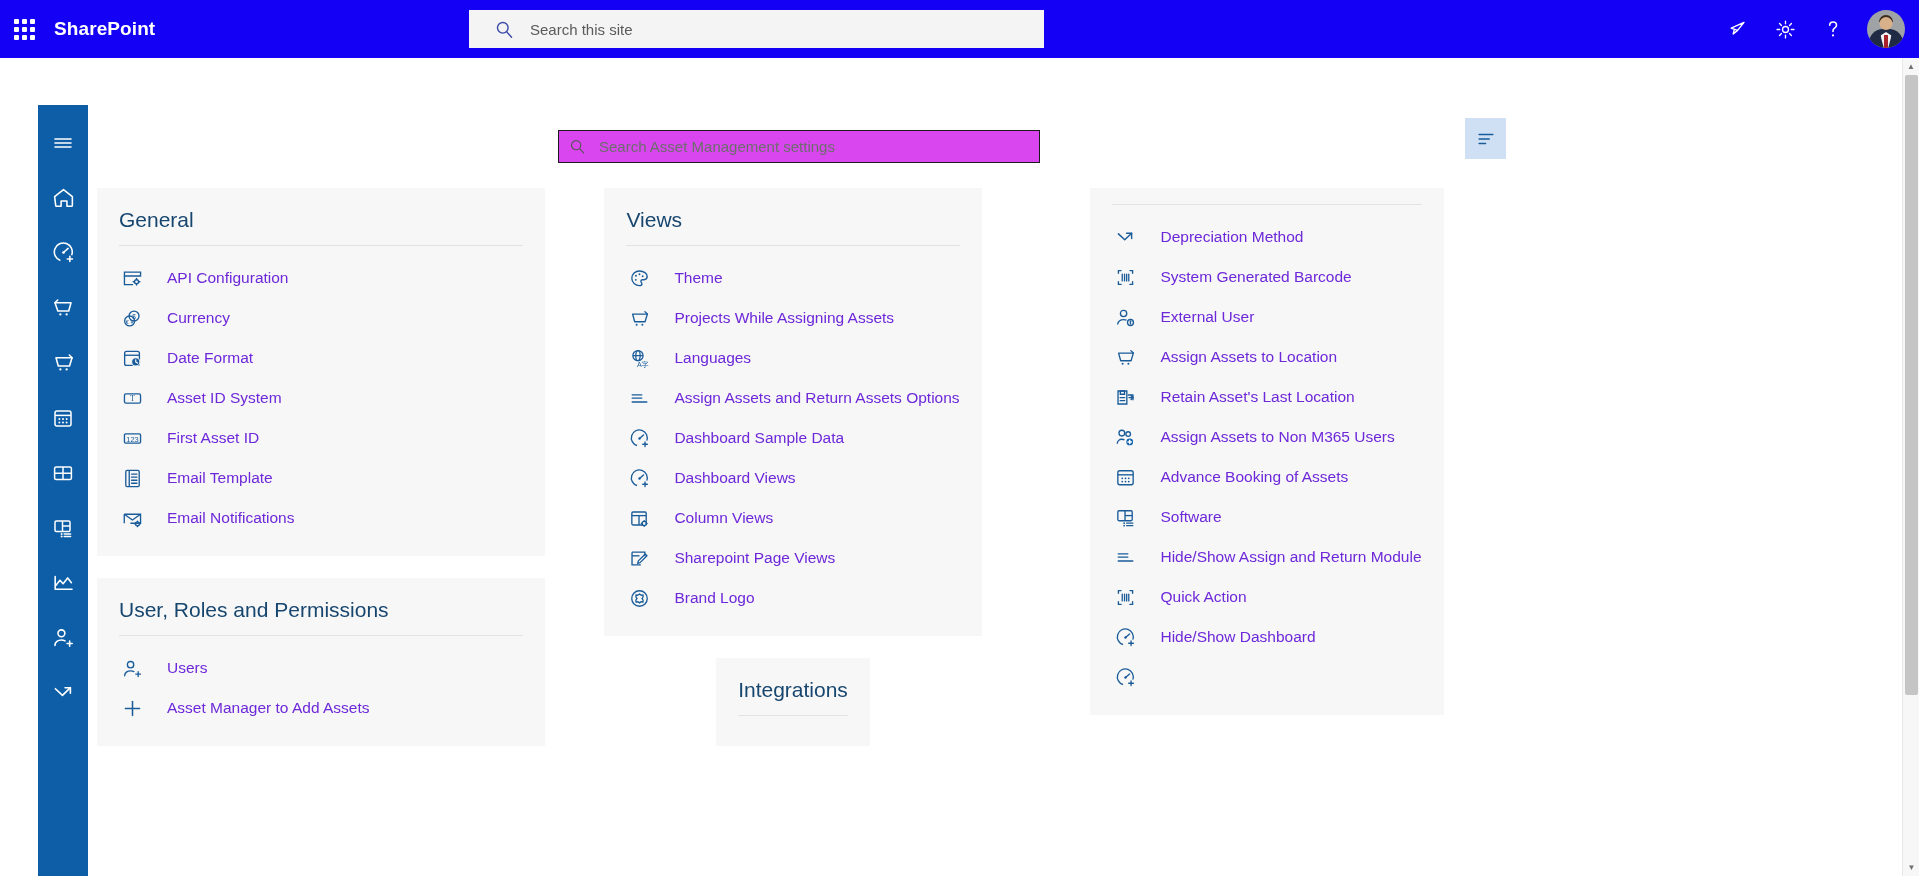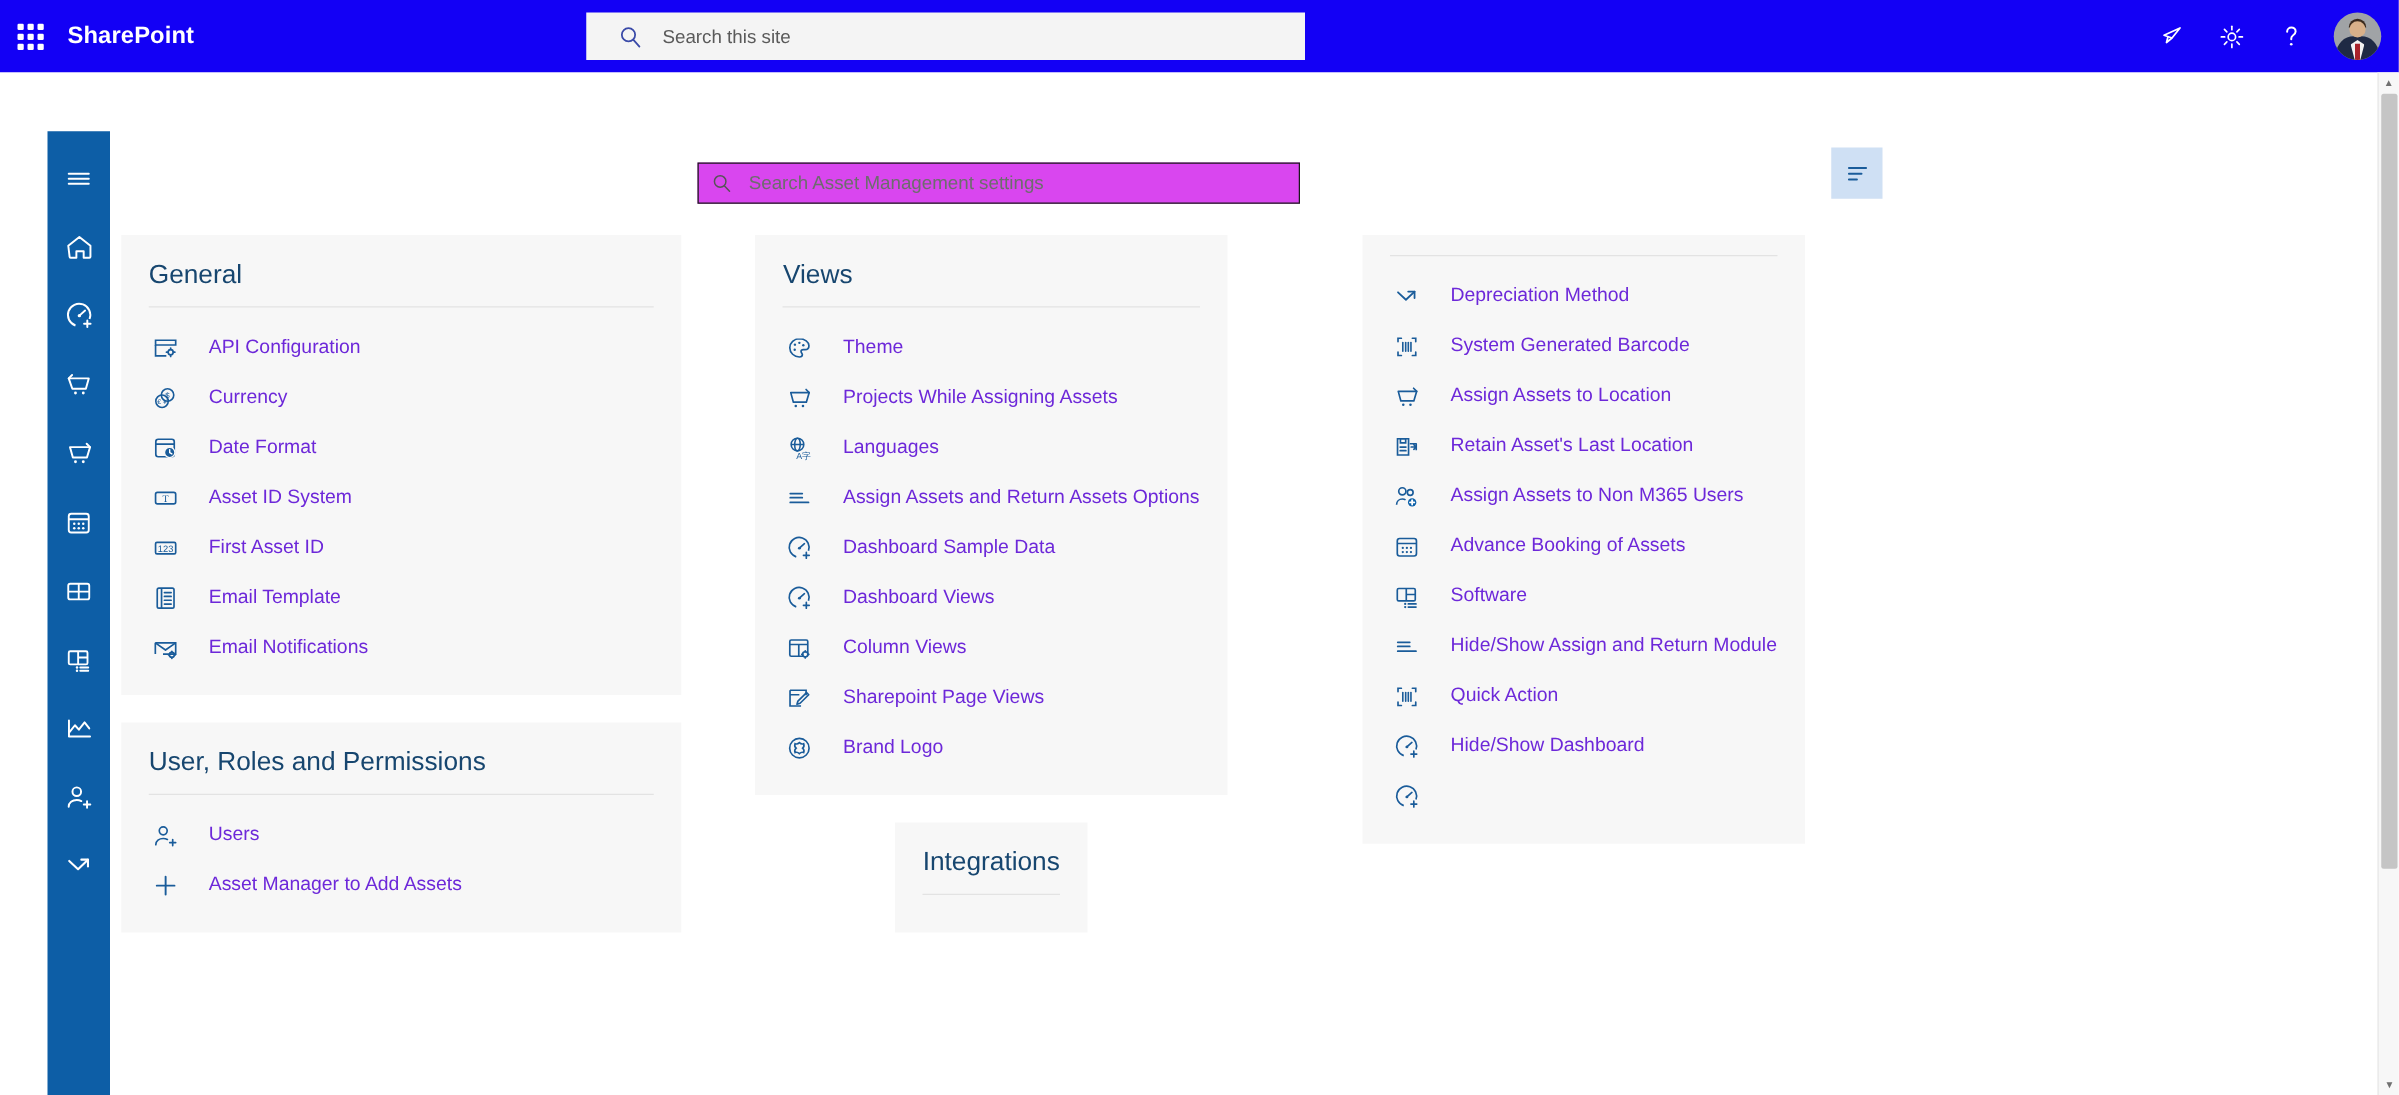--- a/index.html
+++ b/index.html
@@ -699,20 +699,32 @@
                   <line x1="8.6" y1="8.4" x2="8.6" y2="15.6"></line>
                   <line x1="11" y1="8.4" x2="11" y2="15.6"></line>
                   <line x1="13.2" y1="8.4" x2="13.2" y2="15.6"></line>
                   <line x1="15.4" y1="8.4" x2="15.4" y2="15.6"></line>
                 </g>
               </svg>
             </span>
             <span class="setting-label">System Generated Barcode</span>
           </div>
 
+          <div class="setting-row">
+            <span class="setting-icon">
+              <svg width="23" height="23" viewBox="0 0 24 24" fill="none" stroke="#1a5c9a" stroke-width="1.4">
+                <circle cx="10" cy="7.8" r="3.3"></circle>
+                <path d="M3.8 19.4c0-3.3 2.8-5.2 6.2-5.2 1.1 0 2.2.2 3.1.6"></path>
+                <circle cx="17.2" cy="17.2" r="3.1"></circle>
+                <line x1="17.2" y1="16" x2="17.2" y2="18.6" stroke-linecap="round"></line>
+                <circle cx="17.2" cy="14.6" r=".55" fill="#1a5c9a" stroke="none"></circle>
+              </svg>
+            </span>
+            <span class="setting-label">External User</span>
+          </div>
 
           <div class="setting-row">
             <span class="setting-icon">
               <svg width="23" height="23" viewBox="0 0 24 24" fill="none" stroke="#1a5c9a" stroke-width="1.4" stroke-linecap="round">
                 <path d="M17.6 4.8 20.2 7.4"></path>
                 <path d="M20.2 7.4H4.8l2.2 8h10.8z" stroke-linejoin="round"></path>
                 <circle cx="9" cy="18.6" r="1.05" fill="#1a5c9a" stroke="none"></circle>
                 <circle cx="15" cy="18.6" r="1.05" fill="#1a5c9a" stroke="none"></circle>
               </svg>
             </span>

